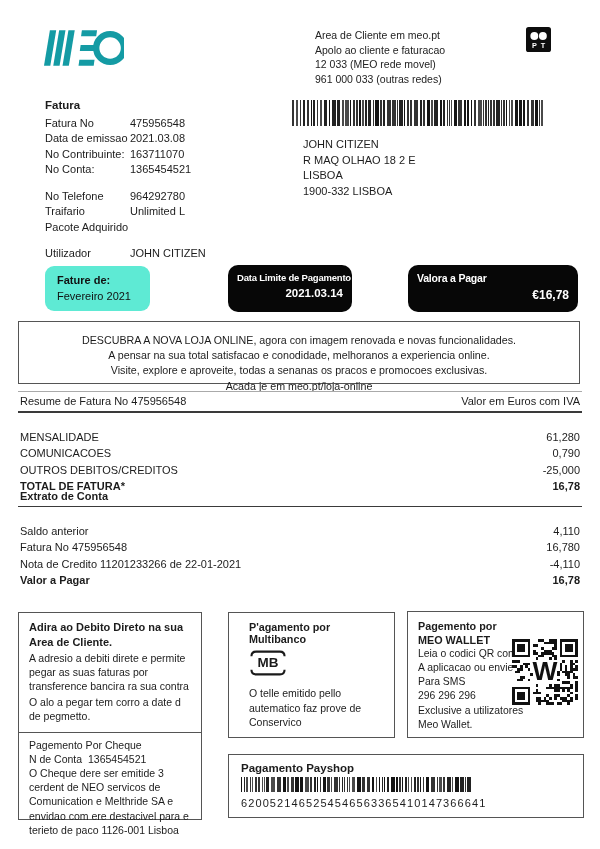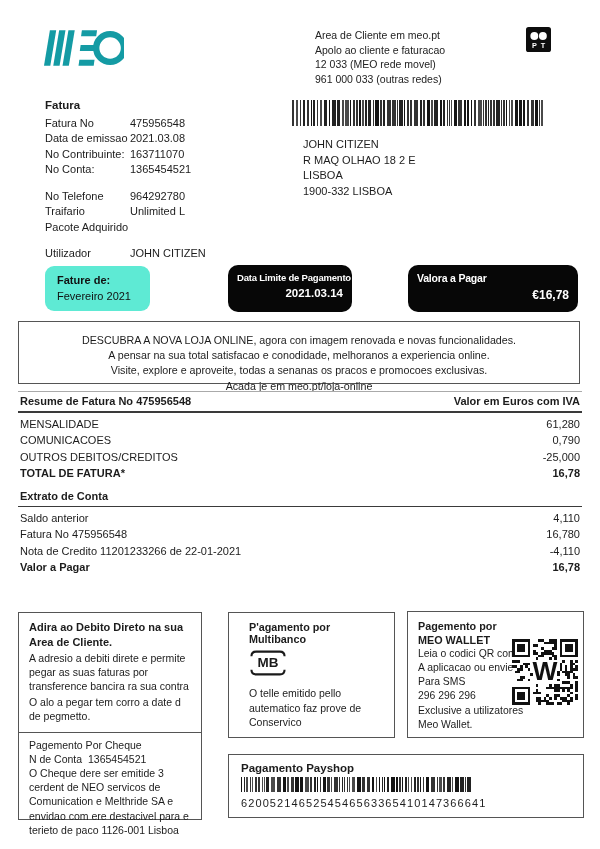--- a/index.html
+++ b/index.html
@@ -28,25 +28,25 @@
   .blackbox .bb-label{font-weight:bold;font-size:9.5px;letter-spacing:-0.2px;white-space:nowrap;}
   .blackbox .bb-value{font-weight:bold;font-size:11.5px;text-align:right;margin-top:4px;}
   .period-box .p-label{font-weight:bold;}
   
   .notice{left:18px;top:321px;width:562px;height:63px;border:1px solid #555;box-sizing:border-box;
     text-align:center;font-size:10.7px;line-height:15.2px;padding-top:11px;}
   
   .table{left:18px;width:564px;font-size:11px;}
   .resume{top:391px;}
   .extrato{top:487px;}
-  .t-head{display:flex;justify-content:space-between;font-weight:bold;
+  .t-head{display:flex;justify-content:space-between;font-weight:normal;
     border-top:1px solid #aaa;border-bottom:2px solid #3a3a3a;padding:3px 2px 4px;}
   .t-head2{font-weight:bold;border-bottom:1.5px solid #3a3a3a;padding:3px 2px 4px;}
   .t-row{display:flex;justify-content:space-between;padding:1.5px 2px;line-height:13.5px;}
-  .t-row.first{margin-top:3px;}
+  .t-row.first{margin-top:16px;}
   .t-row.total{font-weight:bold;}
   
   .pbox{border:1px solid #555;box-sizing:border-box;background:#fff;}
   .box-debit{left:18px;top:612px;width:184px;height:208px;display:flex;flex-direction:column;}
   .sec1{padding:7px 10px 5px;}
   .sec1 .ttl{font-weight:bold;font-size:11px;line-height:15px;}
   .para{font-size:10.5px;line-height:13.9px;margin-top:2px;}
   .divider{border-top:1px solid #555;margin-top:3px;}
   .sec2{padding:5px 10px;}
   .sec2 .line{font-size:10.5px;line-height:14.2px;white-space:pre-wrap;}

